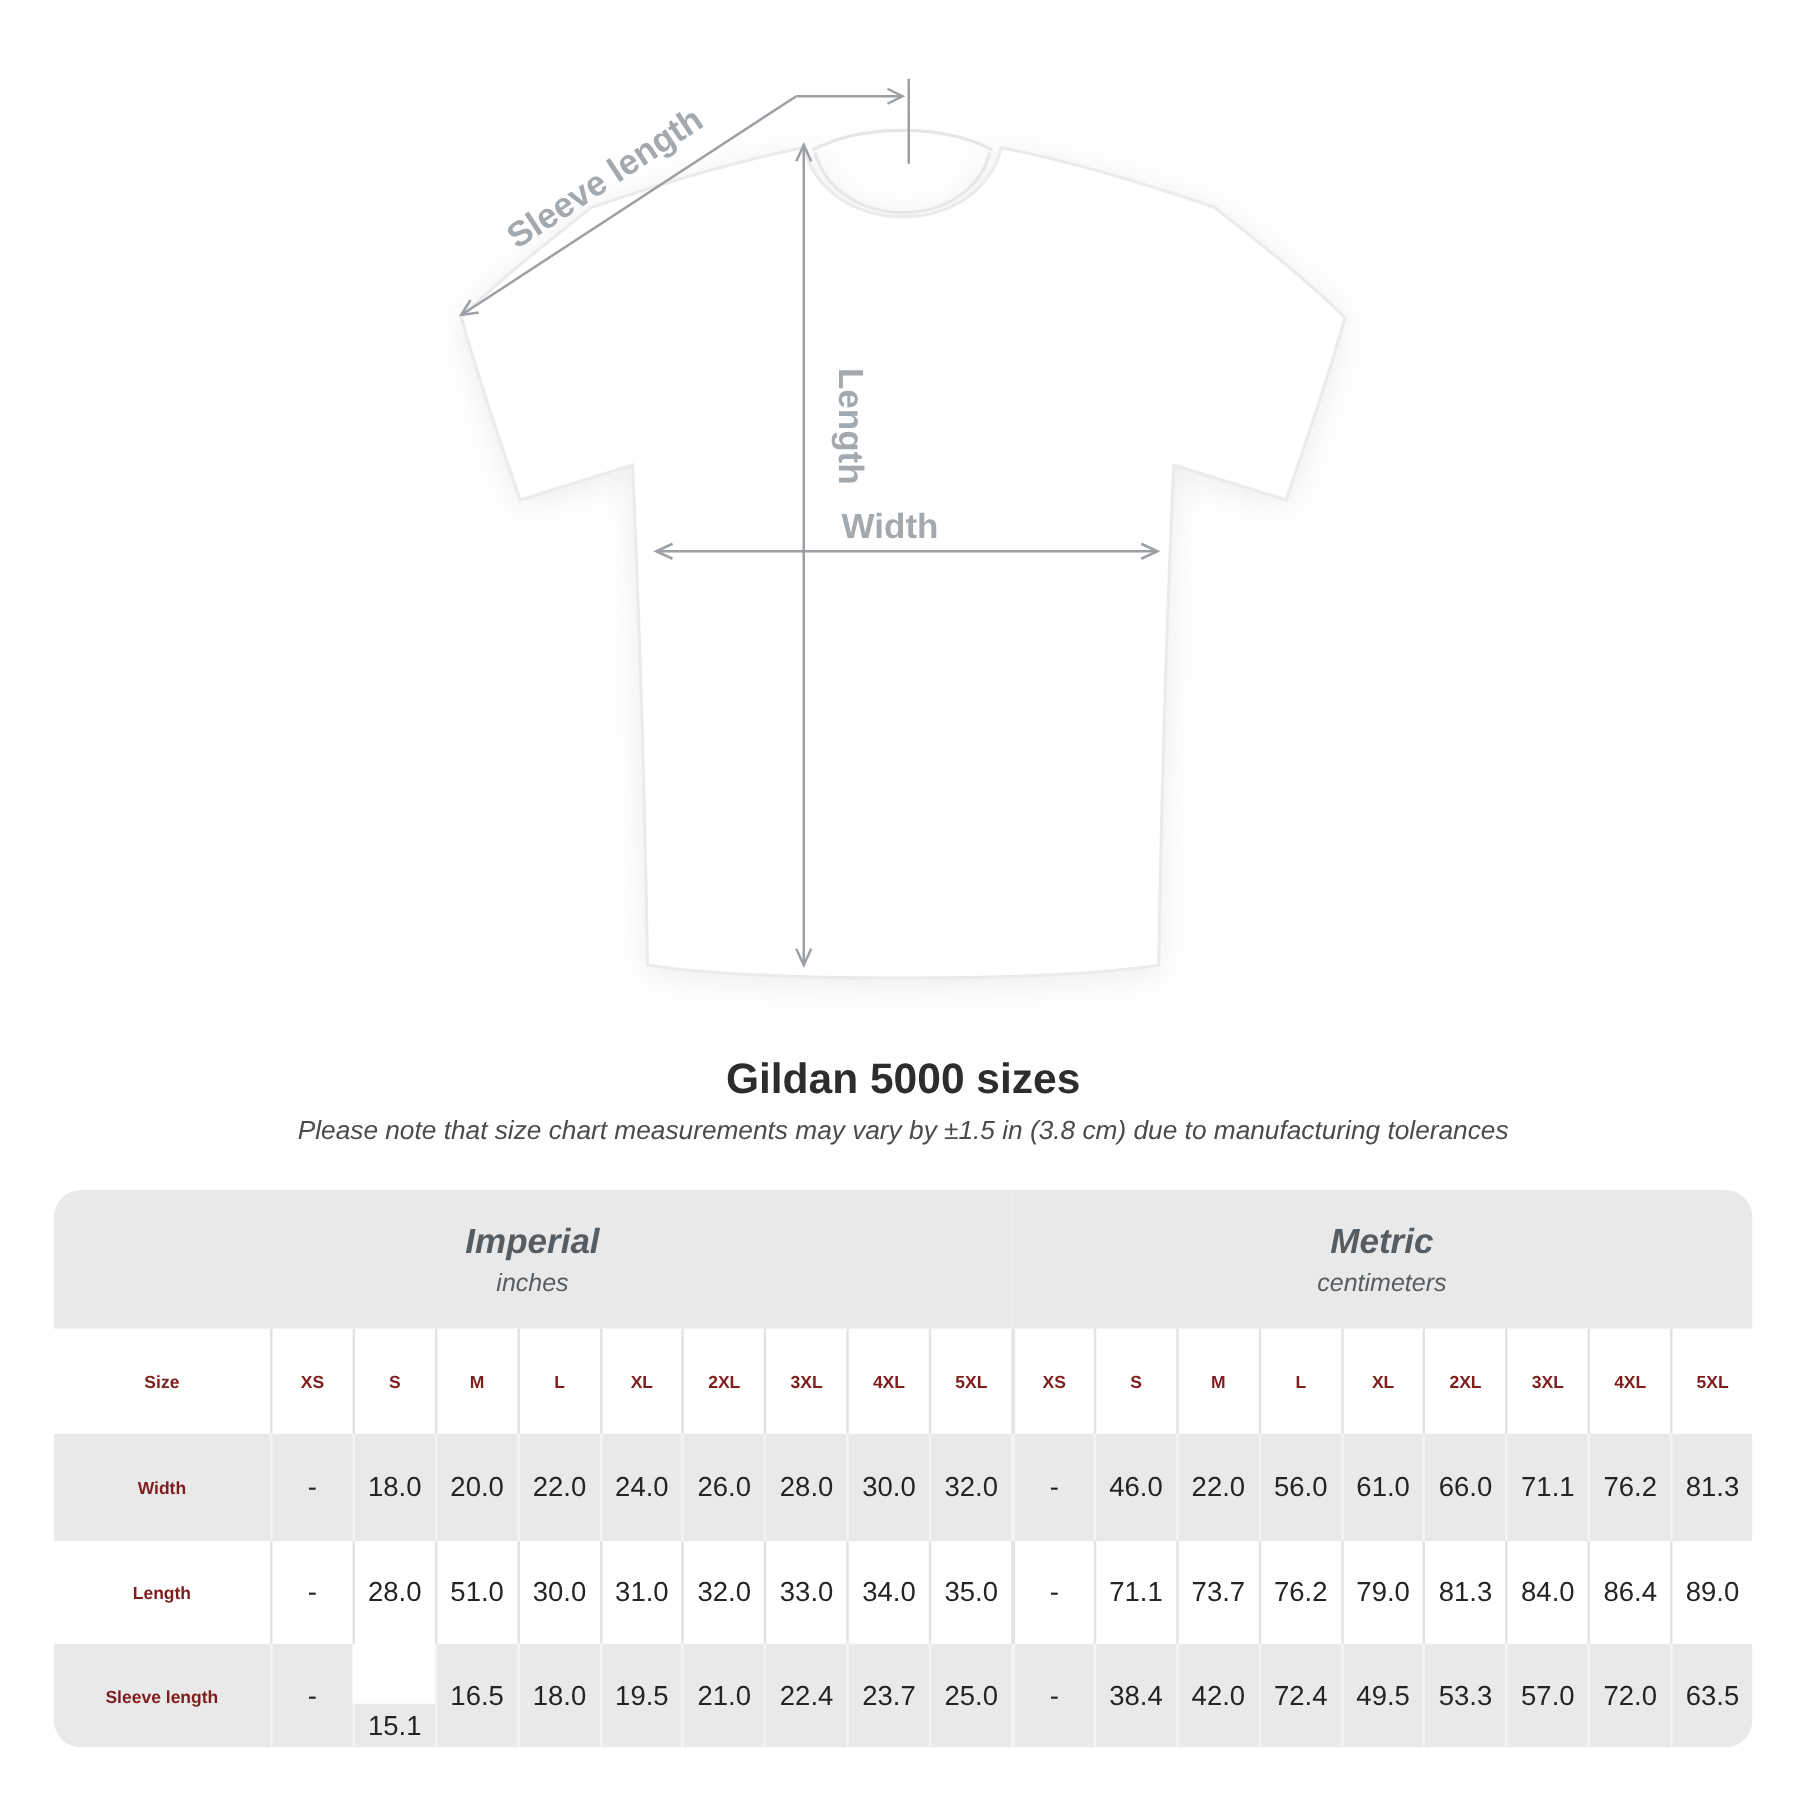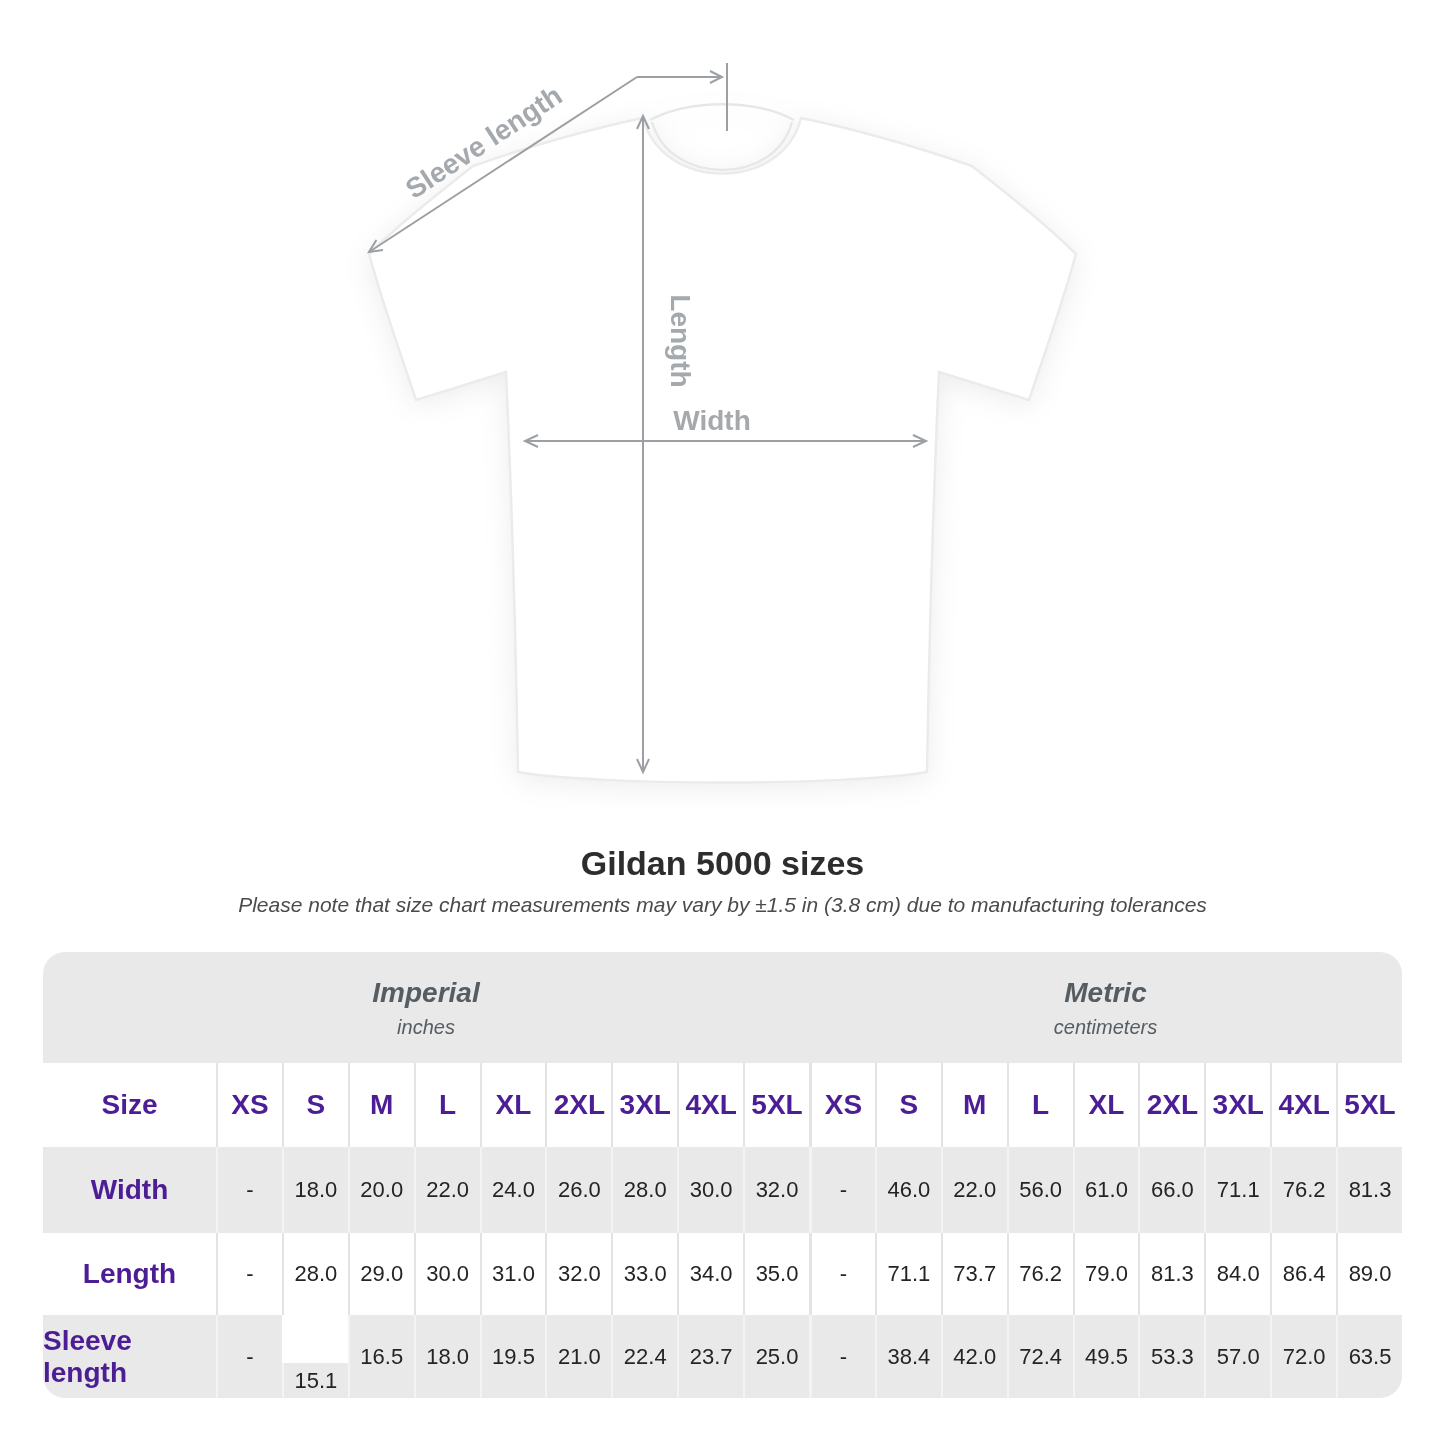--- a/index.html
+++ b/index.html
@@ -24,21 +24,21 @@
     border-radius:22px;overflow:hidden;display:grid;
     grid-template-columns:173px repeat(18,1fr);
     grid-template-rows:111px 84px 86px 82px 83px;}
   .section-head{background:#e9e9e9;display:flex;flex-direction:column;align-items:center;
     justify-content:center;gap:7px;}
   .section-title{font-size:28px;font-weight:bold;font-style:italic;color:#565d62;}
   .section-sub{font-size:20px;font-style:italic;color:#565d62;}
   .cell{display:flex;align-items:center;justify-content:center;}
   .gray-row{background:#e9e9e9;}
   .light-row{background:#ffffff;}
-  .head-cell,.label-cell{font-weight:bold;font-size:28px;color:#4c1d95;}
+  .head-cell,.label-cell{font-weight:bold;font-size:14px;color:#7f1d1d;}
   .val{font-size:22px;color:#242424;}
   .sep{border-left:2px solid #e3e3e3;}
   .gray-row.sep{border-left-color:#f3f3f3;}
   .sep-wide{border-left-width:3px;}
 </style>
 </head>
 <body>
 
 <svg class="diagram" viewBox="0 0 1445 810">
 
@@ -131,21 +131,21 @@
     <div class="cell val gray-row sep" style="grid-area: 3 / 13;">22.0</div>
     <div class="cell val gray-row sep" style="grid-area: 3 / 14;">56.0</div>
     <div class="cell val gray-row sep" style="grid-area: 3 / 15;">61.0</div>
     <div class="cell val gray-row sep" style="grid-area: 3 / 16;">66.0</div>
     <div class="cell val gray-row sep" style="grid-area: 3 / 17;">71.1</div>
     <div class="cell val gray-row sep" style="grid-area: 3 / 18;">76.2</div>
     <div class="cell val gray-row sep" style="grid-area: 3 / 19;">81.3</div>
     <div class="cell label-cell light-row" style="grid-area: 4 / 1;">Length</div>
     <div class="cell val light-row sep" style="grid-area: 4 / 2;">-</div>
     <div class="cell val light-row sep" style="grid-area: 4 / 3;">28.0</div>
-    <div class="cell val light-row sep" style="grid-area: 4 / 4;">29.0</div>
+    <div class="cell val light-row sep" style="grid-area: 4 / 4;">51.0</div>
     <div class="cell val light-row sep" style="grid-area: 4 / 5;">30.0</div>
     <div class="cell val light-row sep" style="grid-area: 4 / 6;">31.0</div>
     <div class="cell val light-row sep" style="grid-area: 4 / 7;">32.0</div>
     <div class="cell val light-row sep" style="grid-area: 4 / 8;">33.0</div>
     <div class="cell val light-row sep" style="grid-area: 4 / 9;">34.0</div>
     <div class="cell val light-row sep" style="grid-area: 4 / 10;">35.0</div>
     <div class="cell val light-row sep sep-wide" style="grid-area: 4 / 11;">-</div>
     <div class="cell val light-row sep" style="grid-area: 4 / 12;">71.1</div>
     <div class="cell val light-row sep" style="grid-area: 4 / 13;">73.7</div>
     <div class="cell val light-row sep" style="grid-area: 4 / 14;">76.2</div>

